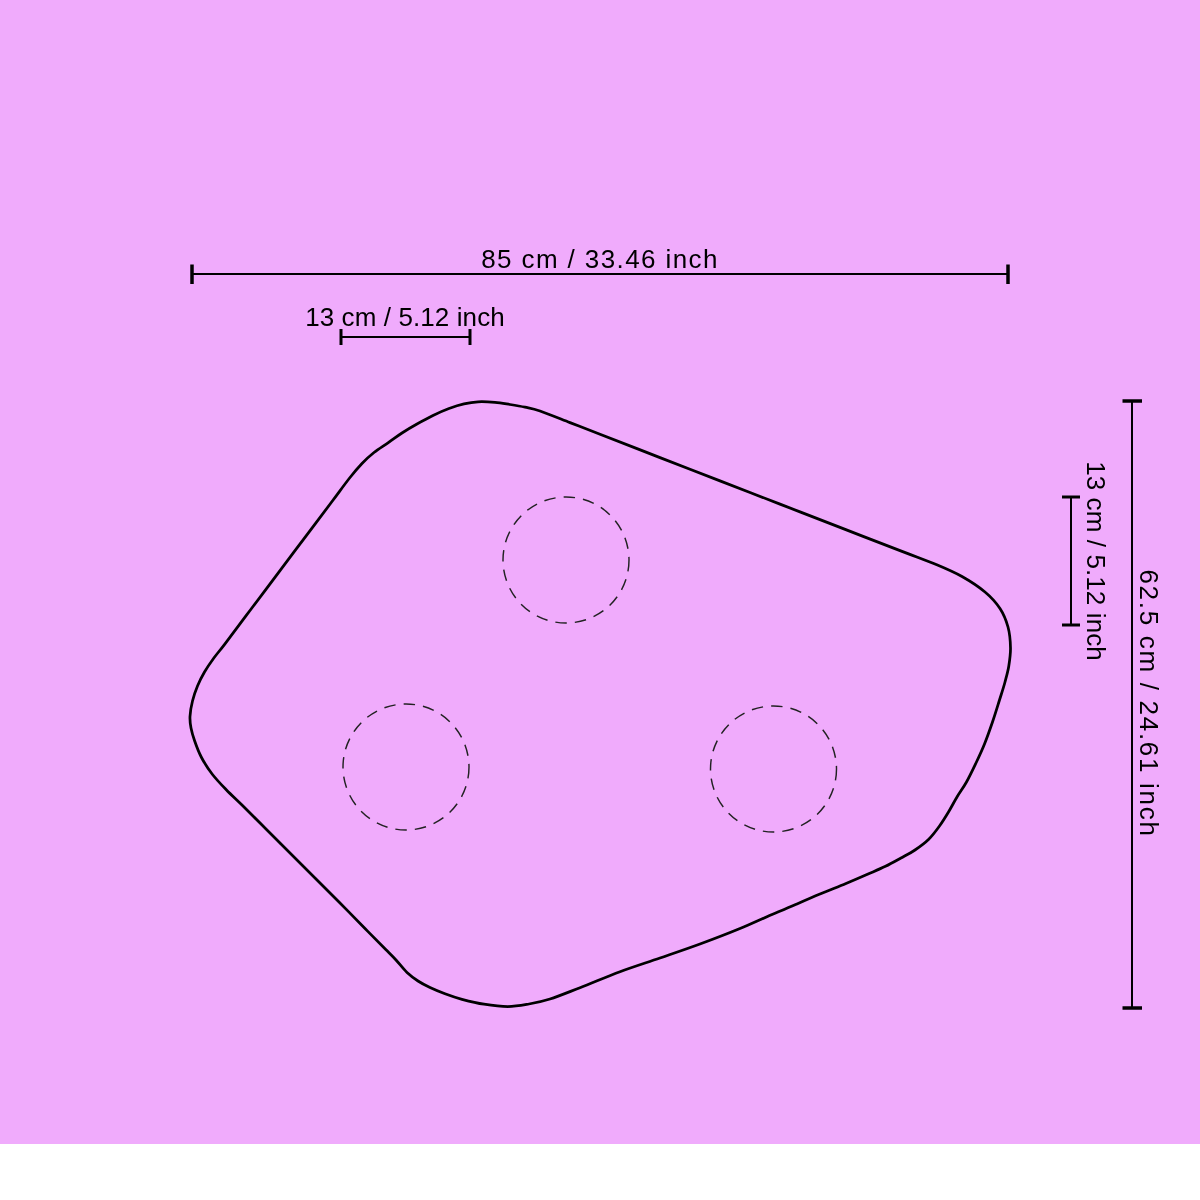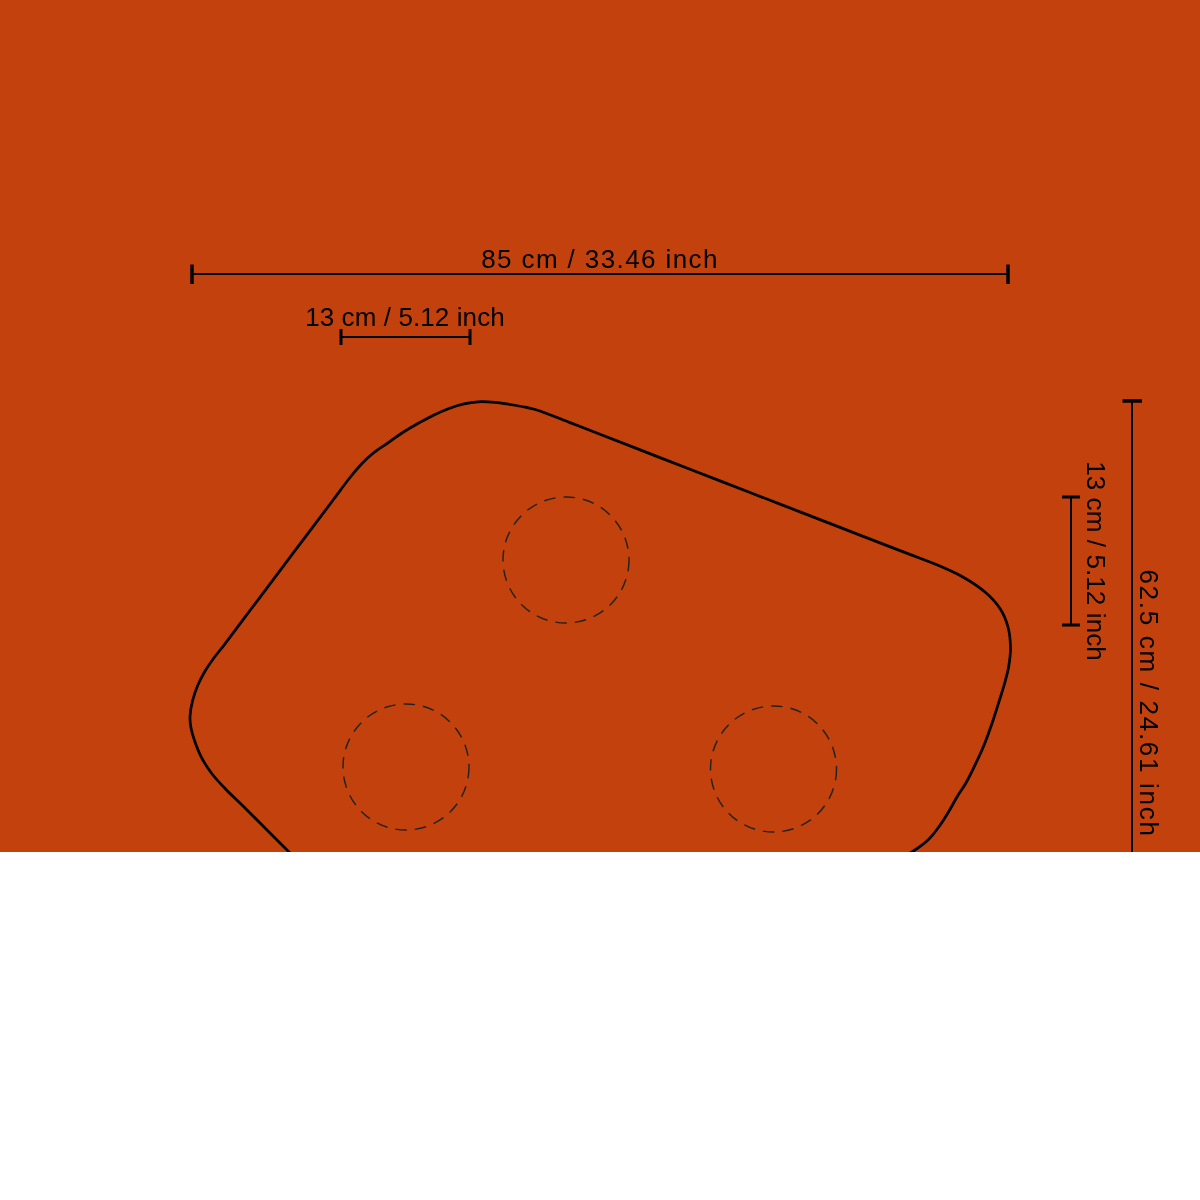--- a/index.html
+++ b/index.html
@@ -1,16 +1,16 @@
 <!DOCTYPE html>
 <html><head>
 <meta charset="utf-8">
 <style>
   html,body{margin:0;padding:0;background:#ffffff;}
-  .stage{position:relative;width:1200px;height:852px;background:#c2410c;overflow:hidden;}
+  .stage{position:relative;width:1200px;height:1144px;background:#f0abfc;overflow:hidden;}
   svg{position:absolute;left:0;top:0;}
   text{font-family:"Liberation Sans", sans-serif;fill:#000000;}
 </style>
 </head>
 <body>
 <div class="stage">
 <svg width="1200" height="1200" viewBox="0 0 1200 1200">
 
   <path d="M 478.0 401.8 C 483.2 401.5 489.7 401.9 495.0 402.3 C 500.3 402.8 505.0 403.7 510.0 404.5 C 515.0 405.3 520.0 406.1 525.0 407.2 C 530.0 408.3 532.5 408.4 540.0 411.0 C 547.5 413.6 560.0 418.7 570.0 422.6 C 580.0 426.5 585.0 428.5 600.0 434.3 C 615.0 440.1 640.0 449.8 660.0 457.6 C 680.0 465.4 700.0 473.1 720.0 480.9 C 740.0 488.6 760.0 496.4 780.0 504.1 C 800.0 511.9 819.7 519.5 840.0 527.4 C 860.3 535.3 886.2 545.3 902.0 551.4 C 917.8 557.5 925.0 559.8 935.0 564.0 C 945.0 568.2 953.7 571.8 962.0 576.5 C 970.3 581.2 978.7 586.7 985.0 592.0 C 991.3 597.3 996.2 602.7 1000.0 608.5 C 1003.8 614.3 1006.2 620.4 1008.0 627.0 C 1009.8 633.6 1010.4 641.5 1010.5 648.0 C 1010.6 654.5 1009.7 660.3 1008.8 666.0 C 1007.9 671.7 1006.5 676.3 1005.0 682.0 C 1003.5 687.7 1001.6 693.3 999.5 700.0 C 997.4 706.7 995.0 714.7 992.5 722.0 C 990.0 729.3 987.2 737.2 984.5 744.0 C 981.8 750.8 979.0 756.7 976.0 763.0 C 973.0 769.3 969.7 776.3 966.5 782.0 C 963.3 787.7 960.0 792.0 957.0 797.0 C 954.0 802.0 951.4 807.2 948.5 812.0 C 945.6 816.8 942.8 821.4 939.5 826.0 C 936.2 830.6 932.6 835.5 928.5 839.5 C 924.4 843.5 919.6 846.9 915.0 850.0 C 910.4 853.1 905.9 855.3 901.0 858.0 C 896.1 860.7 891.1 863.6 885.5 866.3 C 879.9 869.0 874.1 871.4 867.5 874.3 C 860.9 877.2 853.9 880.2 846.0 883.5 C 838.1 886.8 828.6 890.4 820.0 894.0 C 811.4 897.6 803.2 901.2 794.5 905.0 C 785.8 908.8 776.6 912.6 767.5 916.5 C 758.4 920.4 751.2 923.9 740.0 928.5 C 728.8 933.1 713.3 939.1 700.0 944.0 C 686.7 948.9 673.3 953.4 660.0 958.0 C 646.7 962.6 633.3 966.8 620.0 971.7 C 606.7 976.7 591.7 983.2 580.0 987.7 C 568.3 992.2 558.5 996.3 550.0 999.0 C 541.5 1001.7 536.0 1002.8 529.0 1004.0 C 522.0 1005.2 515.5 1006.5 508.0 1006.5 C 500.5 1006.5 491.7 1005.4 484.0 1004.2 C 476.3 1003.0 468.5 1001.0 462.0 999.3 C 455.5 997.6 450.3 995.8 445.0 993.8 C 439.7 991.8 434.5 989.6 430.0 987.5 C 425.5 985.4 421.8 983.5 418.0 981.0 C 414.2 978.5 410.7 976.0 407.0 972.5 C 403.3 969.0 399.5 963.8 396.0 960.0 C 392.5 956.2 391.2 955.0 386.0 949.8 C 380.8 944.5 372.7 936.3 365.0 928.5 C 357.3 920.7 348.3 911.4 340.0 903.0 C 331.7 894.6 323.3 886.3 315.0 878.0 C 306.7 869.7 298.3 861.3 290.0 853.0 C 281.7 844.7 272.9 835.9 265.0 828.0 C 257.1 820.1 248.9 811.8 242.5 805.5 C 236.1 799.2 231.5 795.2 226.5 790.0 C 221.5 784.8 216.7 779.9 212.5 774.5 C 208.3 769.1 204.5 763.2 201.5 757.5 C 198.5 751.8 196.2 745.4 194.5 740.5 C 192.8 735.6 191.8 732.0 191.0 728.0 C 190.2 724.0 189.8 721.0 190.0 716.5 C 190.2 712.0 191.2 706.1 192.5 701.0 C 193.8 695.9 195.5 690.8 197.5 686.0 C 199.5 681.2 201.8 676.6 204.5 672.0 C 207.2 667.4 210.1 663.2 213.5 658.5 C 216.9 653.8 218.9 651.8 225.0 643.8 C 231.1 635.8 240.8 622.7 250.0 610.5 C 259.2 598.3 270.8 582.8 280.0 570.6 C 289.2 558.4 296.3 548.9 305.0 537.4 C 313.7 525.9 324.5 511.5 332.0 501.5 C 339.5 491.5 345.0 483.8 350.0 477.5 C 355.0 471.2 358.0 467.7 362.0 463.5 C 366.0 459.3 369.7 455.9 374.0 452.5 C 378.3 449.1 383.3 446.1 388.0 442.8 C 392.7 439.6 397.2 436.1 402.0 433.0 C 406.8 429.9 411.8 426.9 417.0 424.0 C 422.2 421.1 427.7 418.1 433.0 415.5 C 438.3 412.9 443.8 410.4 449.0 408.5 C 454.2 406.6 459.2 405.0 464.0 403.9 C 468.8 402.8 472.8 402.1 478.0 401.8 Z" fill="none" stroke="#000000" stroke-width="2.75"></path>
 

